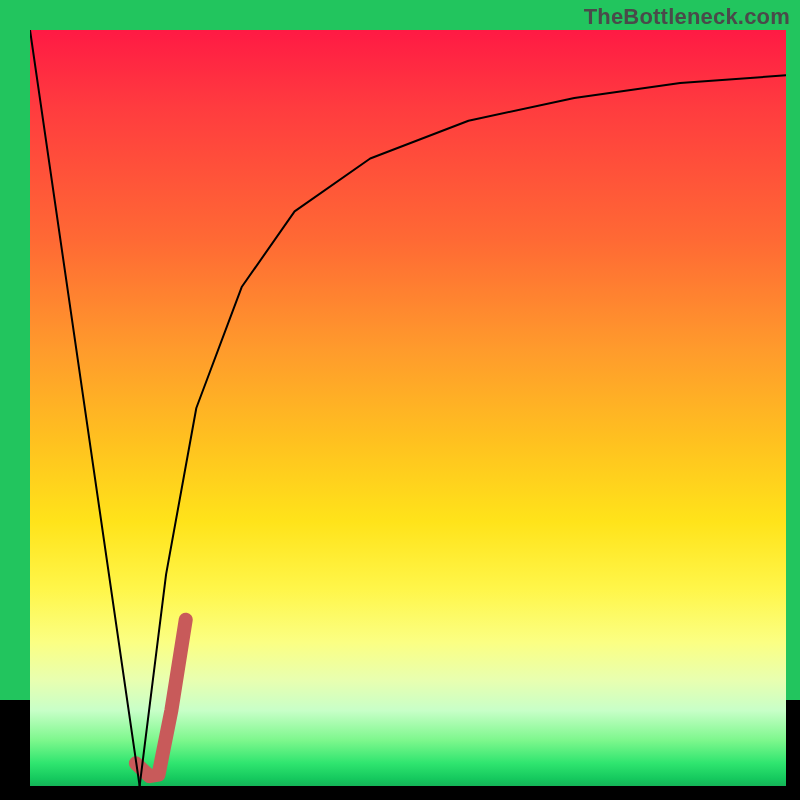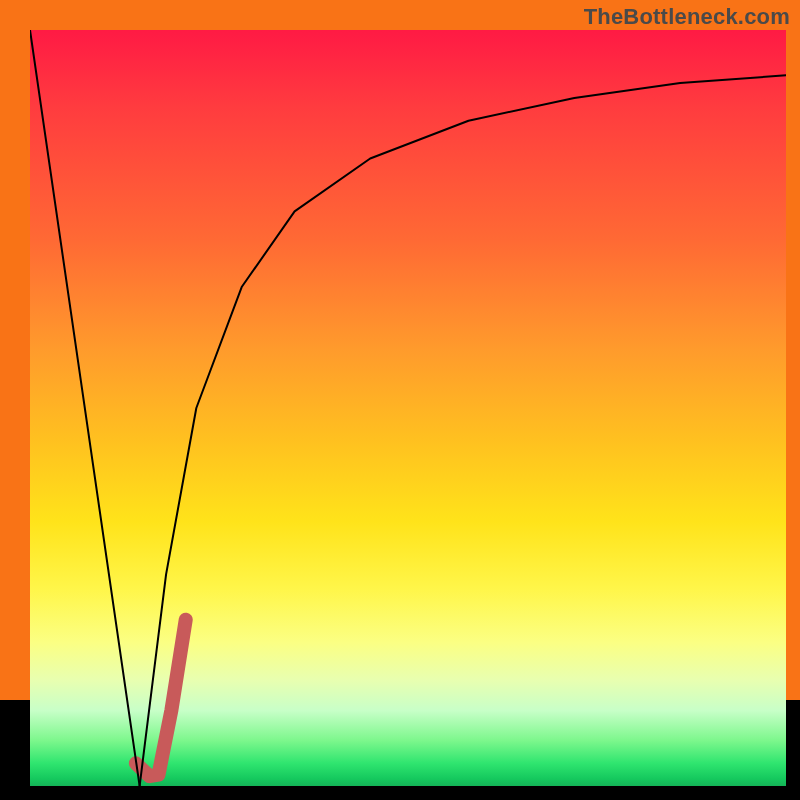--- a/index.html
+++ b/index.html
@@ -11,21 +11,21 @@
     width: 800px;
     height: 800px;
     overflow: hidden;
     background: #000;
     font-family: Arial, Helvetica, sans-serif;
   }
   .outer {
     position: relative;
     width: 800px;
     height: 700px;
-    background: #f97316;
+    background: #22c55e;
   }
   .watermark {
     position: absolute;
     top: 4px;
     right: 10px;
     color: #4a4a4a;
     font-size: 22px;
     font-weight: 600;
     letter-spacing: 0.2px;
     z-index: 10;

